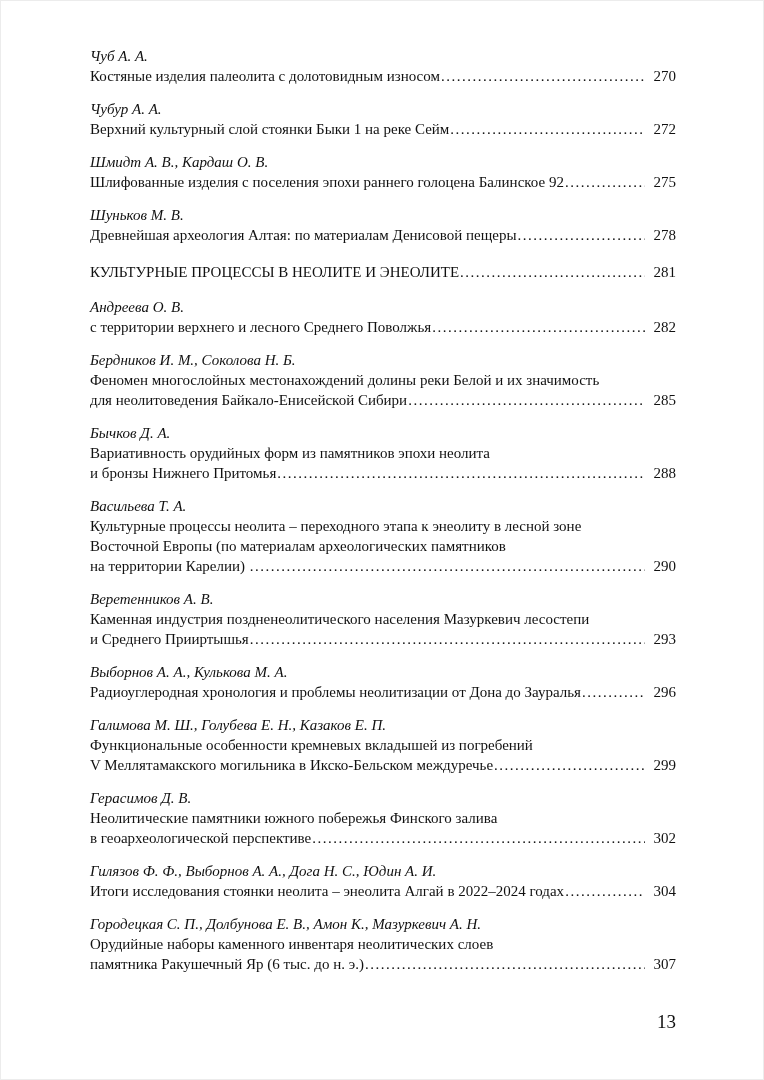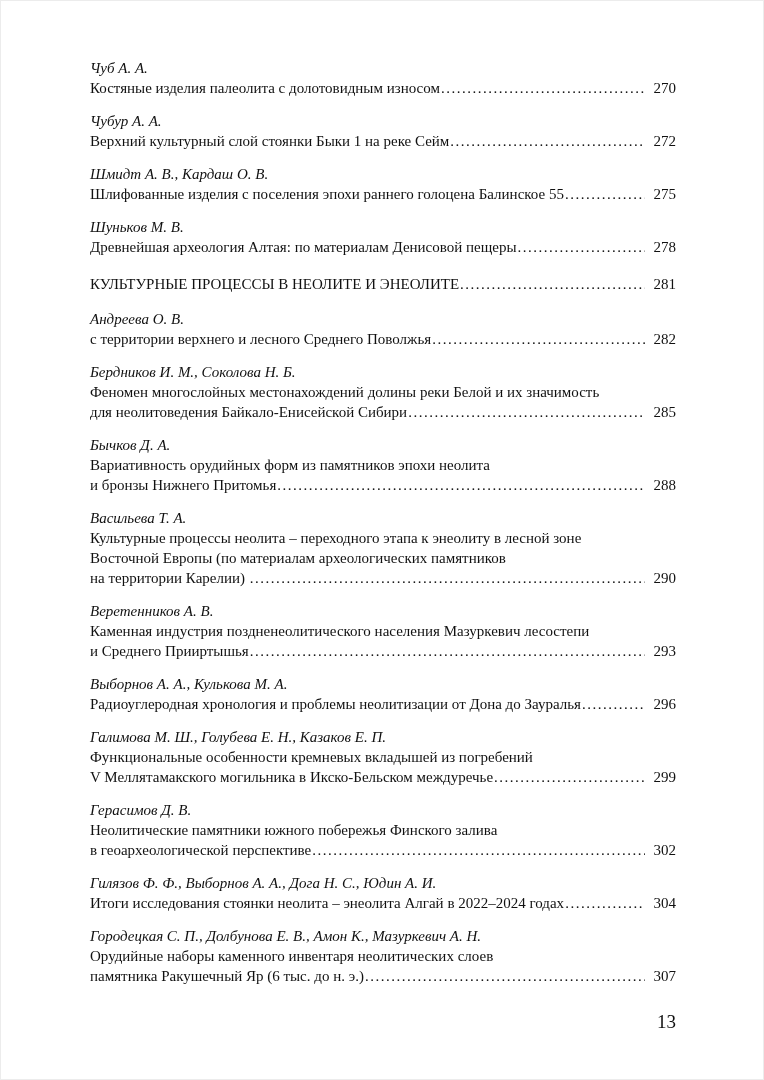--- a/index.html
+++ b/index.html
@@ -18,21 +18,21 @@
     box-shadow: inset 0 0 0 1px #ececec;
     font-family: "Liberation Serif", "DejaVu Serif", serif;
     font-size: 15px;
     line-height: 20px;
     color: #111111;
   }
   .toc {
     position: absolute;
     left: 90px;
     right: 88px;
-    top: 58px;
+    top: 46px;
   }
   .entry { margin-bottom: 13px; }
   .authors { font-style: italic; }
   .titleline { white-space: nowrap; }
   .leader {
     display: flex;
     align-items: center;
   }
   .leader .txt {
     flex: 0 0 auto;
@@ -79,21 +79,21 @@
         <div class="authors">Чубур А. А.</div>
         <div class="leader">
           <span class="txt">Верхний культурный слой стоянки Быки 1 на реке Сейм</span>
           <span class="dots">........................................................................................................................................................................................................</span>
           <span class="pageref">272</span>
         </div>
       </div>
       <div class="entry">
         <div class="authors">Шмидт А. В., Кардаш О. В.</div>
         <div class="leader">
-          <span class="txt">Шлифованные изделия с поселения эпохи раннего голоцена Балинское 55</span>
+          <span class="txt">Шлифованные изделия с поселения эпохи раннего голоцена Балинское 92</span>
           <span class="dots">........................................................................................................................................................................................................</span>
           <span class="pageref">275</span>
         </div>
       </div>
       <div class="entry">
         <div class="authors">Шуньков М. В.</div>
         <div class="leader">
           <span class="txt">Древнейшая археология Алтая: по материалам Денисовой пещеры</span>
           <span class="dots">........................................................................................................................................................................................................</span>
           <span class="pageref">278</span>

